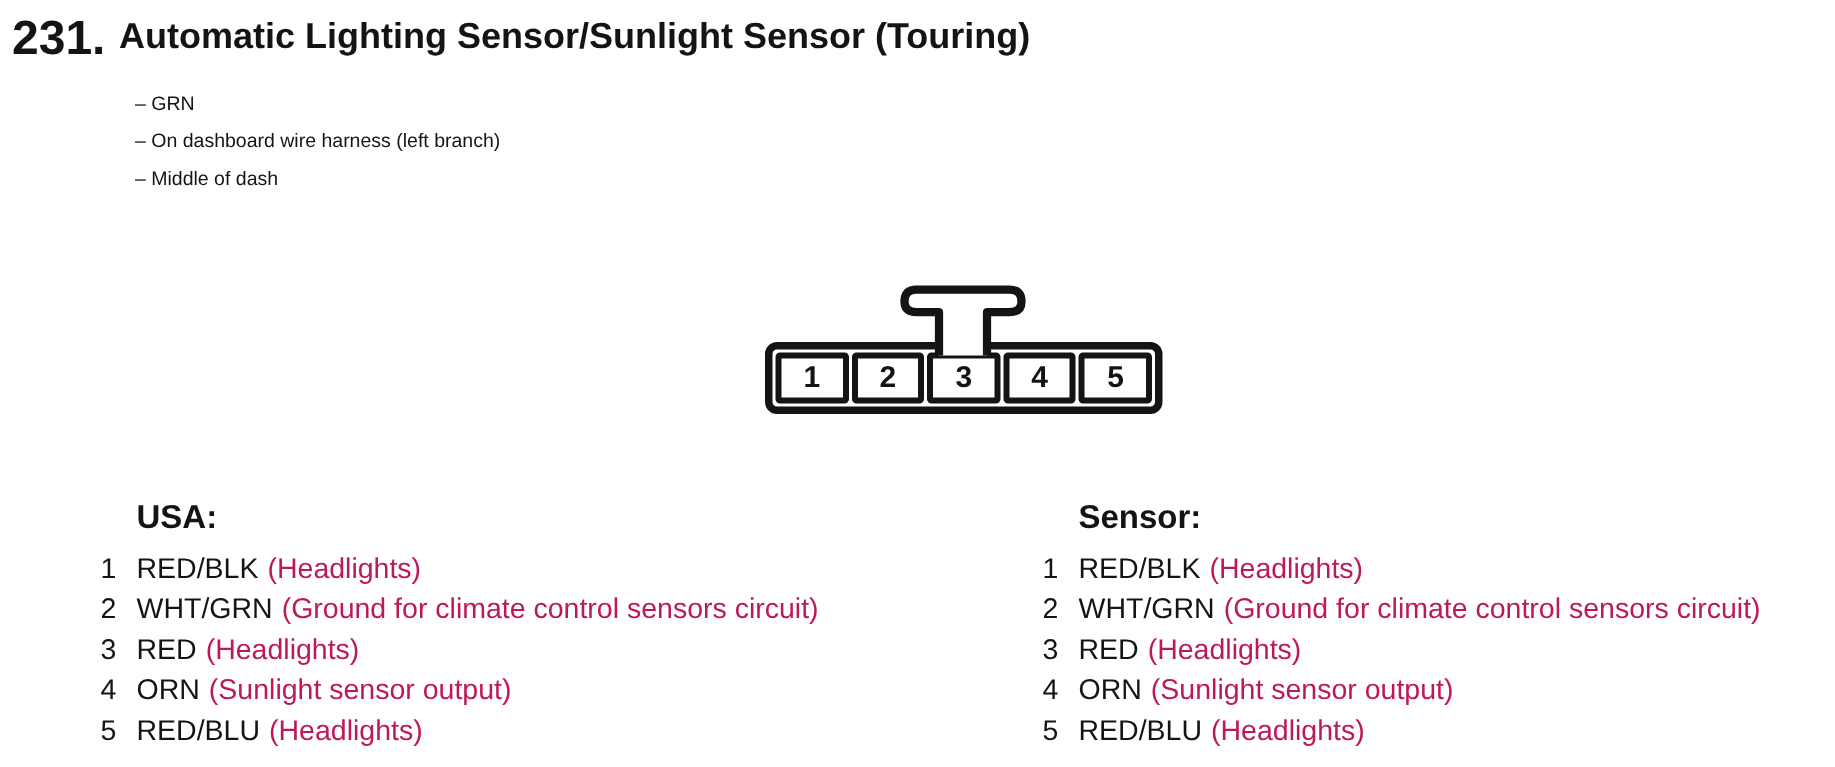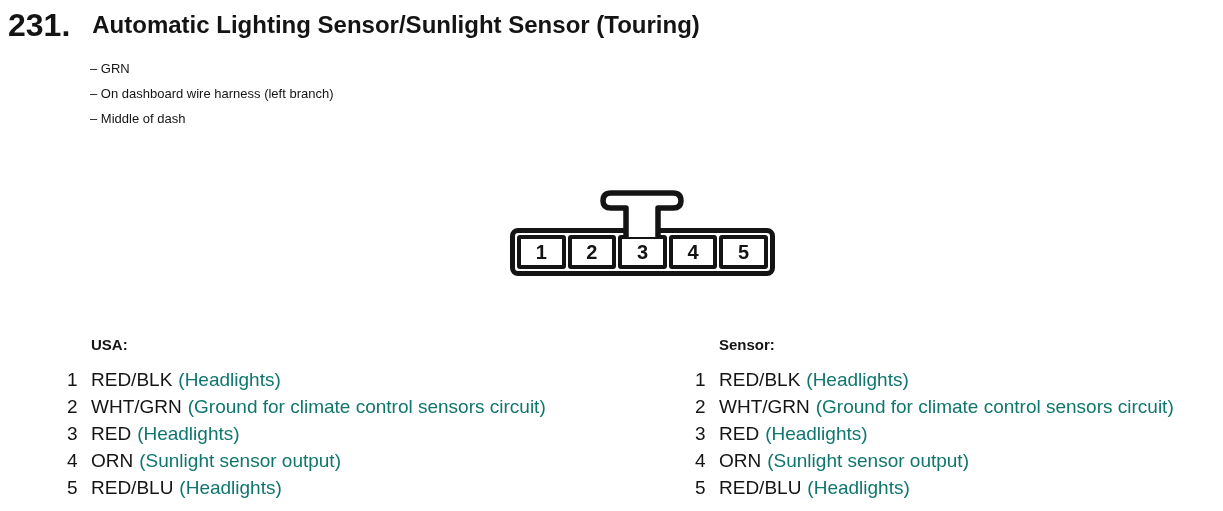--- a/index.html
+++ b/index.html
@@ -13,21 +13,21 @@
     color: #141414;
     overflow: hidden;
     margin: 0 auto;
   }
 
   
   .title-row {
     position: absolute;
     left: 8px; top: 5px;
     display: flex;
-    gap: 22px;
+    gap: 9px;
     font-weight: bold;
     font-size: 32px;
     line-height: 40px;
     white-space: nowrap;
     align-items: center;
   }
   .title-row h1 { font-size: 24px; line-height: 40px; font-weight: bold; display: inline; }
 
   
   .notes {
@@ -73,29 +73,29 @@
   
   .pin-col {
     position: absolute;
     top: 333px;
     font-size: 19px;
     white-space: nowrap;
   }
   .pin-col.usa { left: 67px; }
   .pin-col.canada { left: 695px; }
   .col-heading {
-    font-size: 15px;
+    font-size: 22px;
     font-weight: bold;
     line-height: 24px;
     margin-left: 24px;
   }
   .pin-list { margin-top: 9px; }
   .pin-row { line-height: 27px; }
   .pin-num { display: inline-block; width: 24px; }
-  .pin-fn { color: #0f766e; margin-left: 6px; }
+  .pin-fn { color: #be185d; margin-left: 6px; }
 </style>
 </head>
 <body>
 
 <div class="page">
 
   <div class="title-row">
     <span>231.</span>
     <h1>Automatic Lighting Sensor/Sunlight Sensor (Touring)</h1>
   </div>

